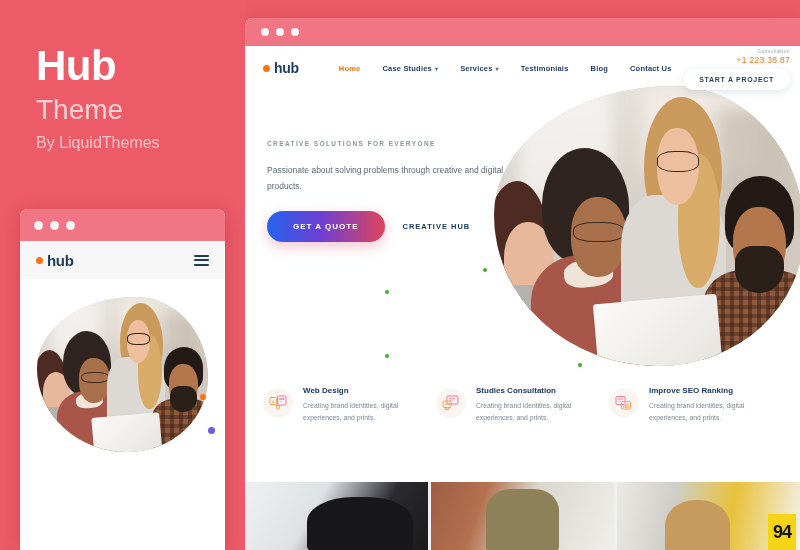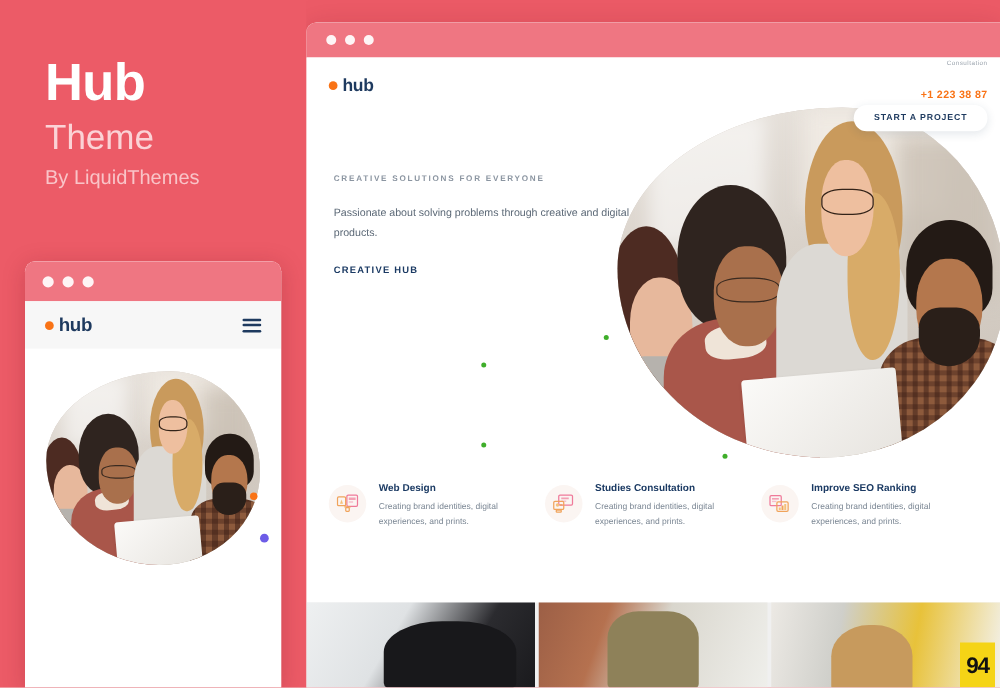--- a/index.html
+++ b/index.html
@@ -139,21 +139,21 @@
     font-size:7.5px; font-weight:600; color:#1e3a5f; letter-spacing:.2px;
     display:flex; align-items:center; gap:3px; white-space:nowrap;
   }
   .nav-link.active { color:#f97316; }
   .chev { font-size:6px; opacity:.75; }
 
   #nav-right {
     position:absolute; right:10px; top:2px; text-align:right;
   }
   #consult-label { font-size:5px; color:#9aa3ad; letter-spacing:.4px; }
-  #consult-phone { font-size:8.5px; font-weight:bold; color:#f97316; letter-spacing:.3px; margin-top:16px; }
+  #consult-phone { font-size:8.5px; font-weight:normal; color:#f97316; letter-spacing:.3px; margin-top:1px; }
   #cta-start {
     margin-top:4px; background:#fff; color:#1e3a5f;
     font-size:7px; font-weight:bold; letter-spacing:.7px;
     padding:7px 16px; border-radius:20px; border:none;
     box-shadow:0 2px 8px rgba(30,58,95,.13); cursor:pointer;
   }
 
   
   #hero { position:relative; height:290px; }
   #hero-text { position:absolute; left:22px; top:50px; width:240px; z-index:5; }
@@ -293,20 +293,42 @@
     <span class="dot"></span>
     <span class="dot"></span>
   </div>
 
   <div id="site">
 
     <div id="topnav">
       <div class="logo">
         <span class="ldot"></span>
         <span class="ltext">hub</span>
+      </div>
+      <div id="nav-links">
+        <a class="nav-link active">
+          <span>Home</span>
+        </a>
+        <a class="nav-link">
+          <span>Case Studies</span>
+          <span class="chev">▾</span>
+        </a>
+        <a class="nav-link">
+          <span>Services</span>
+          <span class="chev">▾</span>
+        </a>
+        <a class="nav-link">
+          <span>Testimonials</span>
+        </a>
+        <a class="nav-link">
+          <span>Blog</span>
+        </a>
+        <a class="nav-link">
+          <span>Contact Us</span>
+        </a>
       </div>
       <div id="nav-right">
         <div id="consult-label">Consultation</div>
         <div id="consult-phone">+1 223 38 87</div>
         <button id="cta-start">START A PROJECT</button>
       </div>
     </div>
 
     <div id="hero">
       <div id="h-blob" class="blob">
@@ -339,20 +361,21 @@
             <div class="face"></div>
             <div class="beard"></div>
           </div>
         <div class="paper"></div>
       </div>
 
       <div id="hero-text">
         <div id="eyebrow">CREATIVE SOLUTIONS FOR EVERYONE</div>
         <div id="subcopy">Passionate about solving problems through creative and digital products.</div>
         <div id="hero-btns">
+          <button id="btn-quote">GET A QUOTE</button>
           <button id="btn-discover">CREATIVE HUB</button>
         </div>
       </div>
 
       <span class="dec" id="dec-green1"></span>
       <span class="dec" id="dec-green2"></span>
       <span class="dec" id="dec-green3"></span>
       <span class="dec" id="dec-green4"></span>
     </div>
 

